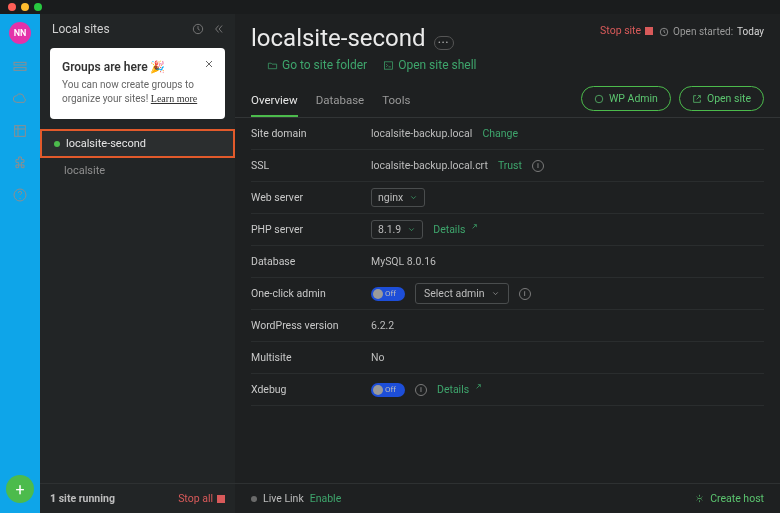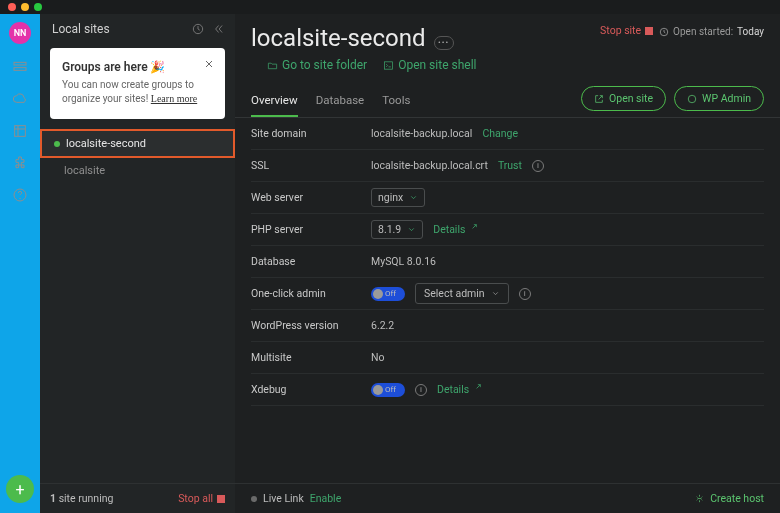--- a/index.html
+++ b/index.html
@@ -23,21 +23,21 @@
   .banner-sub { font-size: 10px; color: #666; line-height: 1.35; }
   .banner-sub u { color: #333; font-family: Liberation Serif, serif; }
   .banner-close { position: absolute; top: 10px; right: 10px; width: 12px; height: 12px; color: #666; cursor: pointer; }
   .banner-btn { margin-top: 10px; border: 1px solid #4cbb4c; color: #2e8f2e; background: #fff; border-radius: 16px; padding: 6px 12px; font-size: 10.5px; cursor: pointer; }
   .site-list { flex: 1; overflow: auto; }
   .site-item { display: flex; align-items: center; gap: 6px; padding: 6px 12px; cursor: pointer; font-size: 11px; color: #bdbdbd; }
   .site-item.sel { background: #2b2e2f; border: 2px solid #e25a2b; color: #e6e6e6; }
   .site-item.dim { padding-left: 24px; color: #8e8e8e; }
   .dot { width: 6px; height: 6px; border-radius: 50%; background: #4cbb4c; }
   .sb-footer { display: flex; align-items: center; padding: 8px 10px; border-top: 1px solid #2e3132; font-size: 10.5px; }
-  .sb-footer .running { color: #bdbdbd; flex: 1; }
+  .sb-footer .running { color: #bdbdbd; flex: 1; font-weight: bold; }
   .stopall { color: #d85a5a; display: flex; align-items: center; gap: 4px; cursor: pointer; }
   .sq { width: 8px; height: 8px; background: #d85a5a; }
   .main { flex: 1; background: #1e2021; display: flex; flex-direction: column; min-width: 0; }
   .m-top { display: flex; align-items: flex-start; padding: 10px 16px 0 16px; }
   .m-title { font-size: 24px; color: #eaeaea; font-weight: 400; }
   .m-menu { width: 20px; height: 14px; border: 1px solid #555; border-radius: 10px; margin-left: 8px; margin-top: 10px; color: #aaa; font-size: 8px; text-align: center; line-height: 11px; cursor: pointer; letter-spacing: 1px; }
   .m-topright { margin-left: auto; display: flex; flex-direction: row; align-items: flex-end; gap: 6px; }
   .stopsite { color: #d85a5a; font-size: 10.5px; display: flex; align-items: center; gap: 4px; cursor: pointer; }
   .laststart { color: #9a9a9a; font-size: 10px; display: flex; align-items: center; gap: 4px; }
   .laststart .v { color: #d6d6d6; }
@@ -196,29 +196,29 @@
       </div>
     </div>
 
     <div class="m-tabs-row">
       <div class="tab active">Overview</div>
       <div class="tab">Database</div>
       <div class="tab">Tools</div>
       <div class="m-actions">
         <button class="pillbtn">
             <svg viewBox="0 0 24 24">
+              <circle cx="12" cy="12" r="9"></circle>
+            </svg>
+            <span>WP Admin</span>
+          </button>
+        <button class="pillbtn">
+            <svg viewBox="0 0 24 24">
               <path d="M14 4h6v6M20 4l-9 9M10 4H4v16h16v-6"></path>
             </svg>
             <span>Open site</span>
-          </button>
-        <button class="pillbtn">
-            <svg viewBox="0 0 24 24">
-              <circle cx="12" cy="12" r="9"></circle>
-            </svg>
-            <span>WP Admin</span>
           </button>
       </div>
     </div>
 
     <div class="table">
       <div class="row">
         <div class="k">Site domain</div>
         <div class="v">
             <span>localsite-backup.local</span>
             <span class="green">Change</span>

